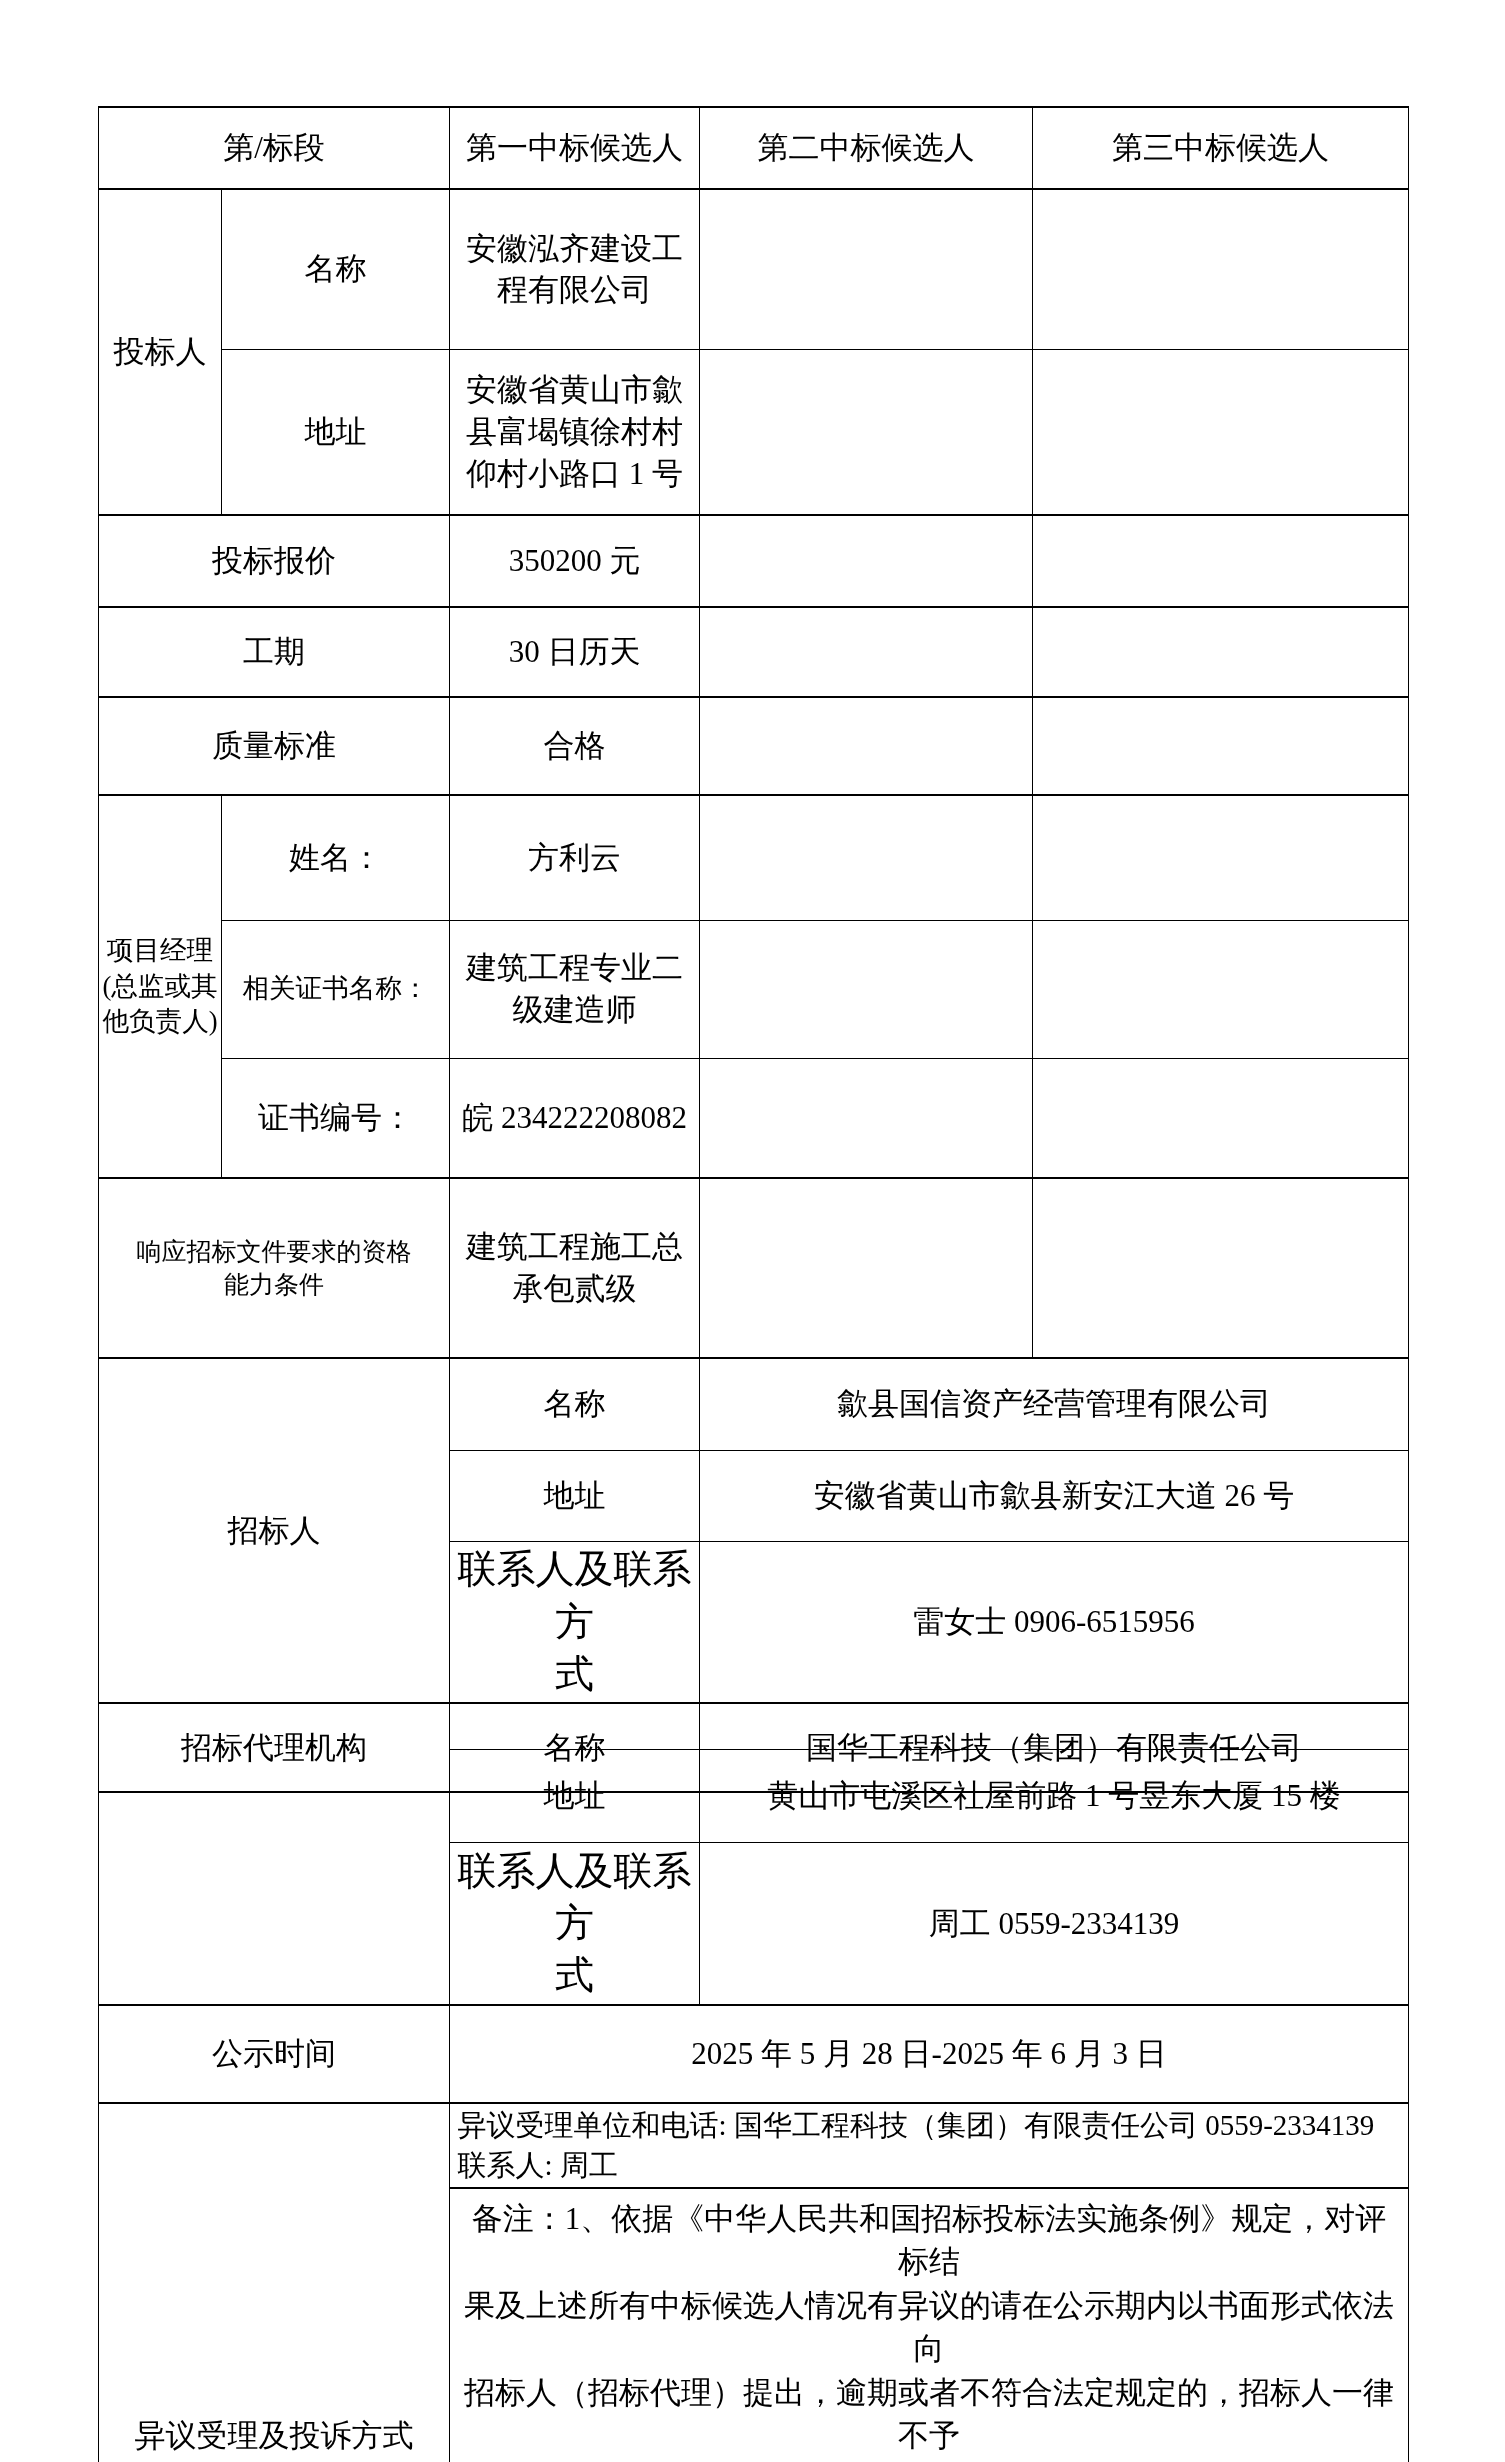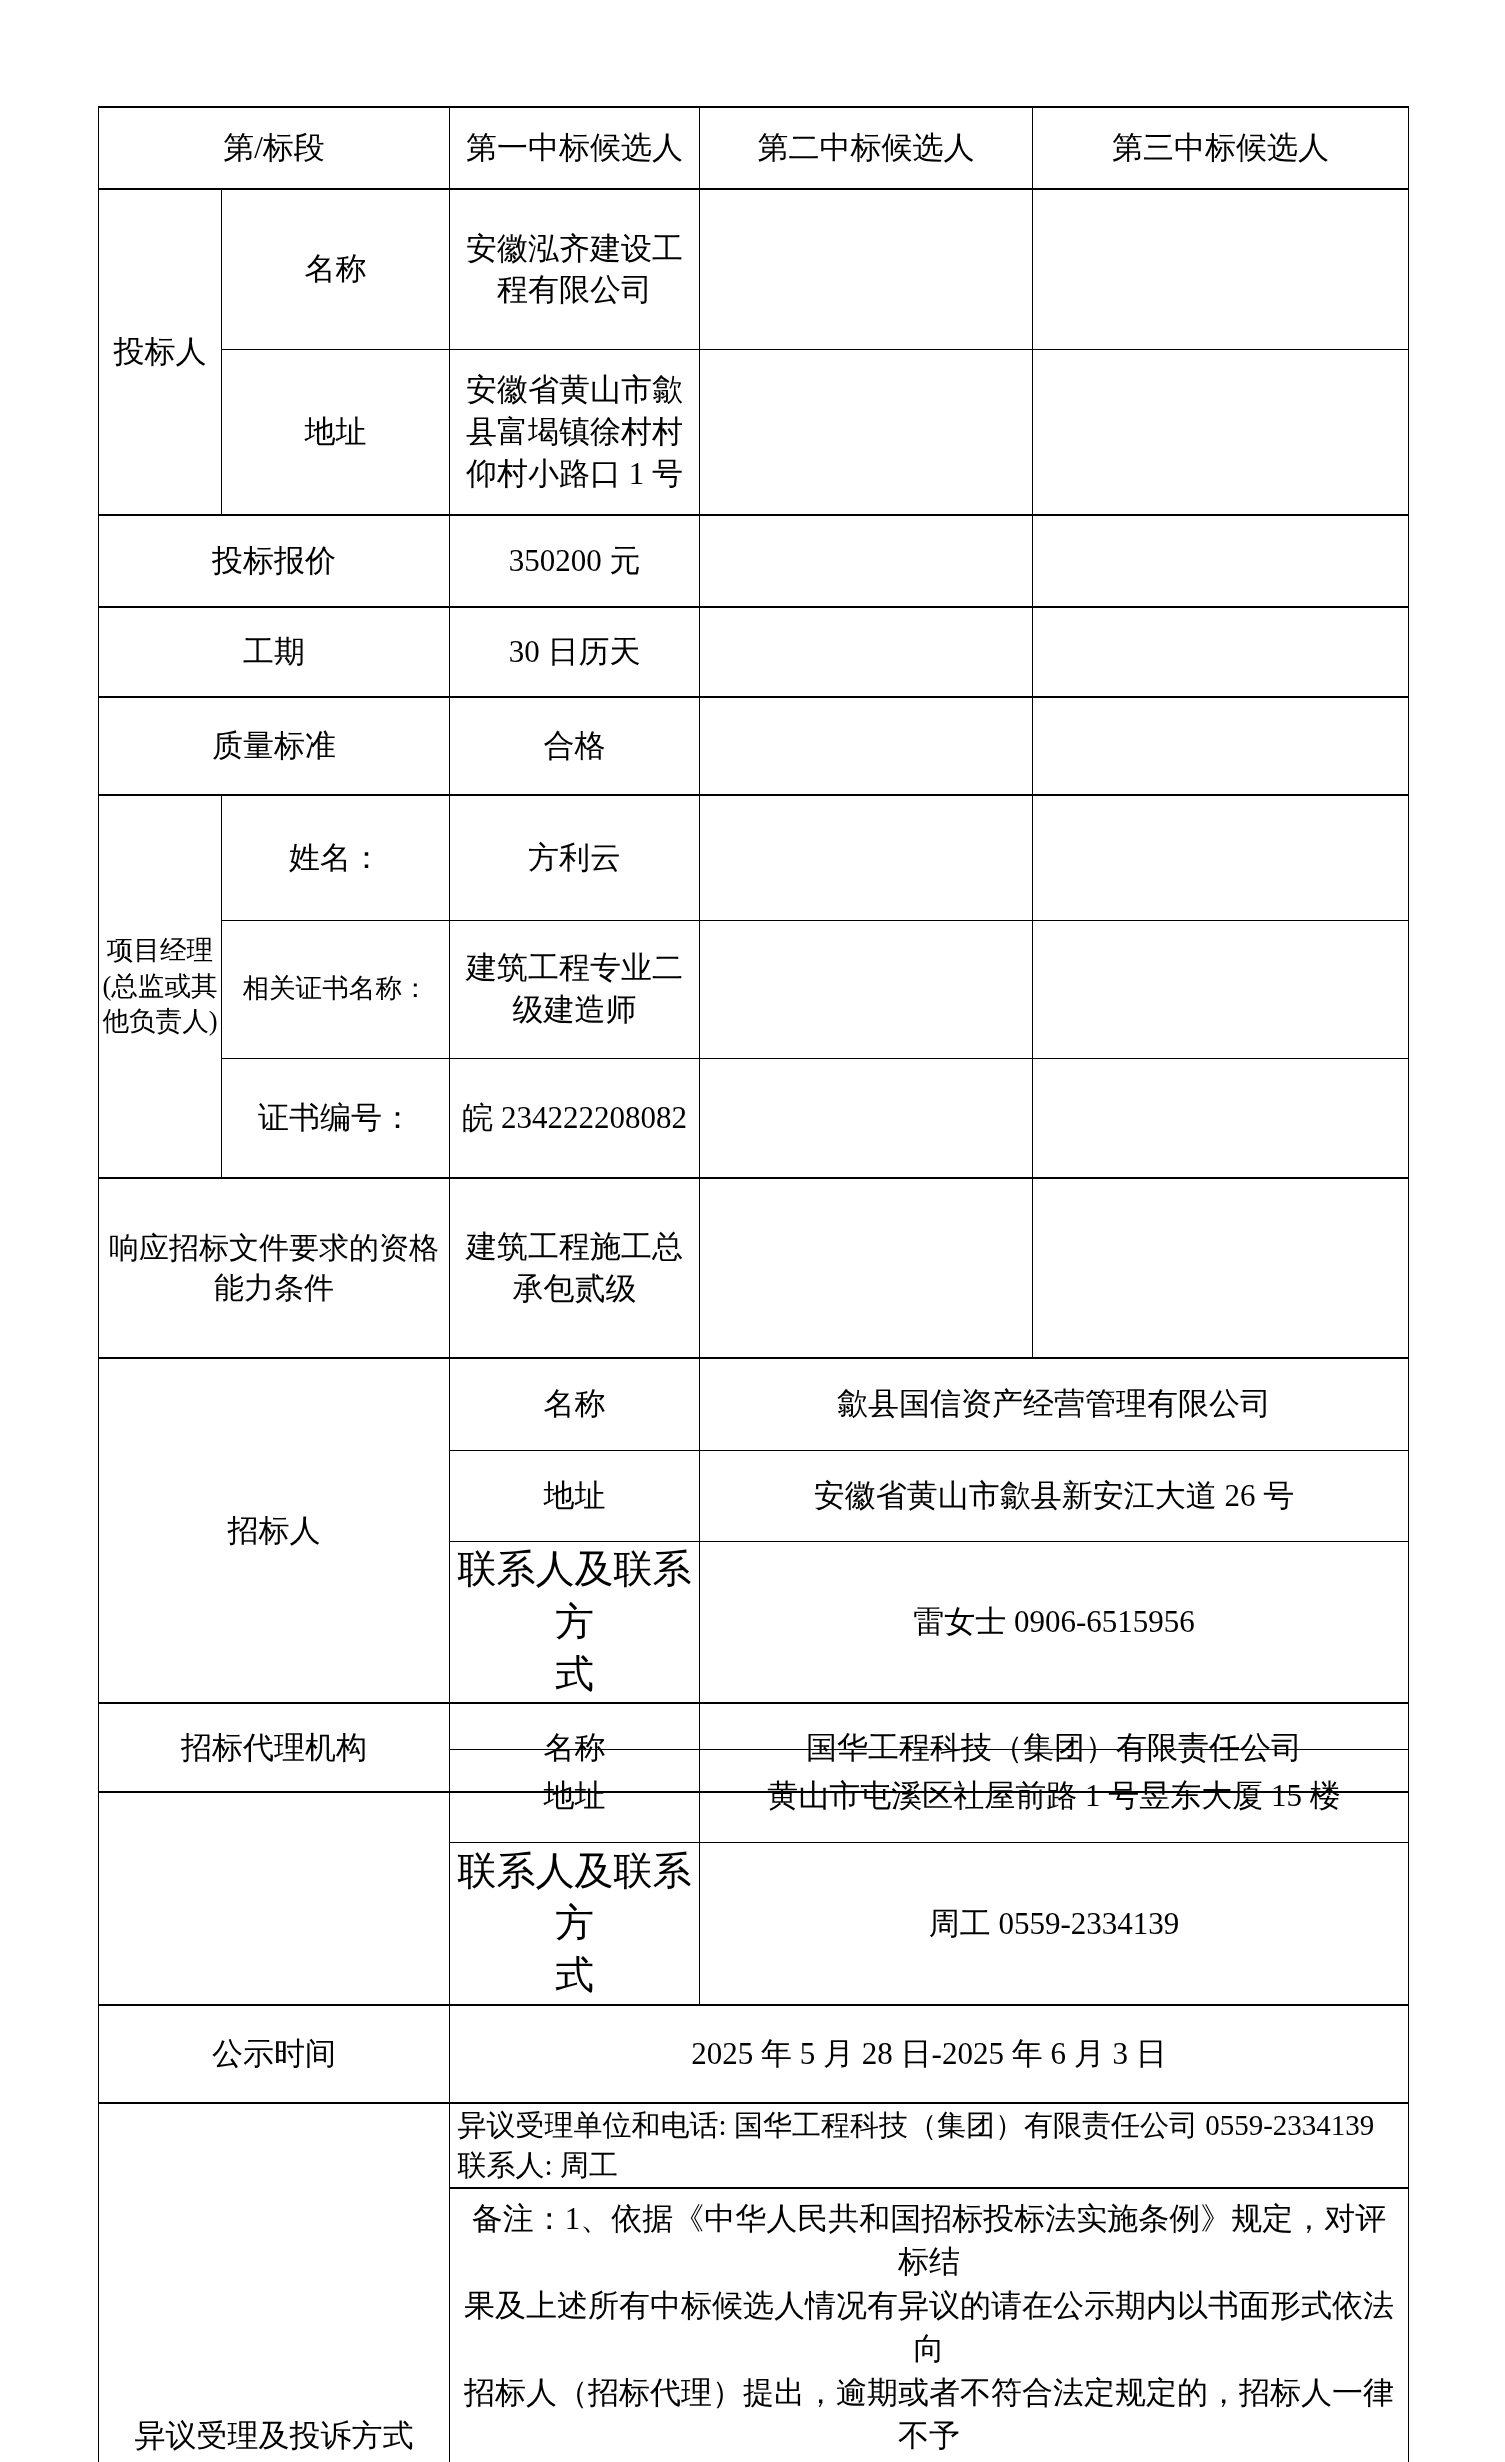--- a/index.html
+++ b/index.html
@@ -29,21 +29,21 @@
     border: 1.9px solid #000;
     vertical-align: middle; text-align: center;
     font-size: 31px; line-height: 1.34;
     padding: 1.9px 5.7px;
     white-space: pre-line;
     overflow: hidden;
   }
   tr.maj > td { border-top-width: 2.8px; }
   td.no-top { border-top: 0; }
   td.small28 { font-size: 26.6px; padding: 4px 0; }
-  td.small29 { font-size: 30px; }
+  td.small29 { font-size: 25px; }
   td.small31 { font-size: 39px; }
   td.unit-cell {
     text-align: left; font-size: 29px; line-height: 1.38;
     padding: 1.9px 7.6px;
     font-family: Liberation Serif, serif;
   }
   td.note-cell {
     text-align: center; vertical-align: top;
     font-size: 31px; line-height: 1.4;
     padding: 7.6px 9.5px;

